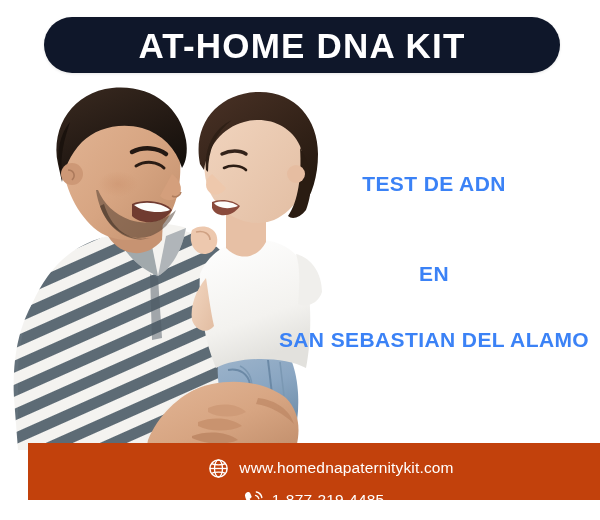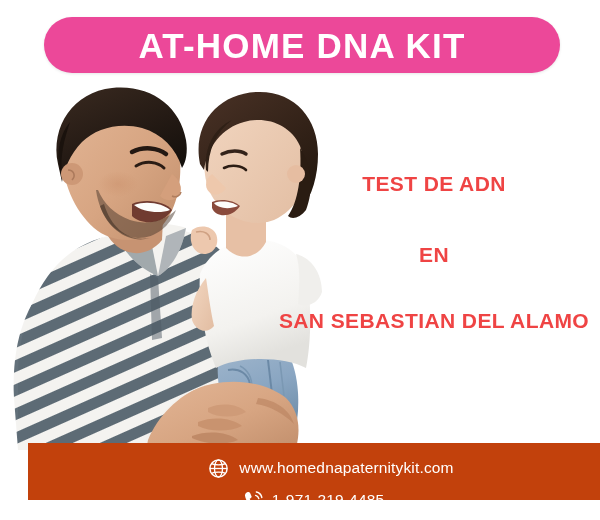--- a/index.html
+++ b/index.html
@@ -21,21 +21,21 @@
     overflow: hidden;
   }
 
   
   #header-badge {
     position: absolute;
     left: 44px;
     top: 17px;
     width: 516px;
     height: 56px;
-    background: #ec4899;
+    background: #0f172a;
     border-radius: 28px;
     box-shadow: 0 1px 3px rgba(0,0,0,0.10);
     display: flex;
     align-items: center;
     justify-content: center;
     z-index: 6;
   }
   #header-badge-text {
     color: #ffffff;
     font-size: 35px;
@@ -58,30 +58,30 @@
 
   
   #headline-block {
     position: absolute;
     left: 268px;
     top: 160px;
     width: 332px;
     z-index: 5;
   }
   .headline-line {
-    color: #ef4444;
+    color: #3b82f6;
     font-size: 21px;
     font-weight: bold;
     letter-spacing: 0.4px;
     text-align: center;
     white-space: nowrap;
     line-height: 1;
   }
   #headline-line-1 { margin-top: 13px; }
-  #headline-line-2 { margin-top: 50px; }
+  #headline-line-2 { margin-top: 69px; }
   #headline-line-3 {
     margin-top: 45px;
     text-align: center;
     margin-left: 0;
   }
 
   
   #footer {
     position: absolute;
     left: 0;
@@ -353,19 +353,19 @@
                      C8.3 12.0 10.0 13.7 12.2 14.4 L12.7 13.5
                      C13.3 12.5 14.0 12.2 15.1 12.7 L17.7 13.9
                      C19.0 14.5 19.4 15.5 18.8 16.9
                      C18.2 18.3 16.8 19.2 15.2 19.0
                      C9.2 18.2 3.8 12.8 3.0 6.8
                      C2.8 5.2 3.8 3.8 5.2 3.2 Z" fill="#ffffff"></path>
             <path d="M14.4 3.0 C17.2 3.6 19.2 5.6 19.8 8.4" fill="none" stroke="#ffffff" stroke-width="1.5" stroke-linecap="round"></path>
             <path d="M13.6 6.4 C15.2 6.8 16.4 8.0 16.8 9.6" fill="none" stroke="#ffffff" stroke-width="1.4" stroke-linecap="round"></path>
           </svg>
         </span>
-        <span class="footer-text">1-971-219-4485</span>
+        <span class="footer-text">1-877-219-4485</span>
       </div>
 
     </div>
 
   </div>
 </div>
 
 </body></html>

